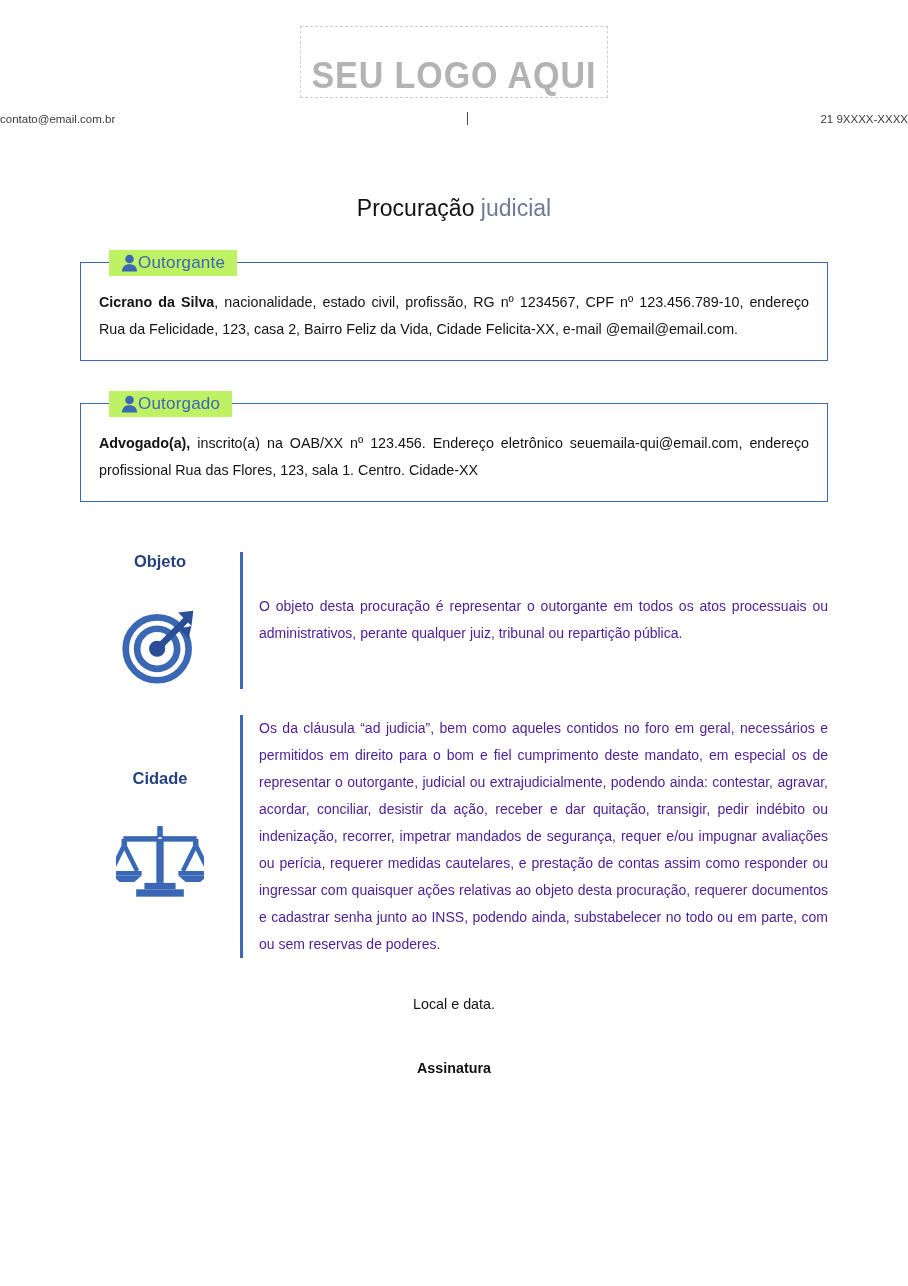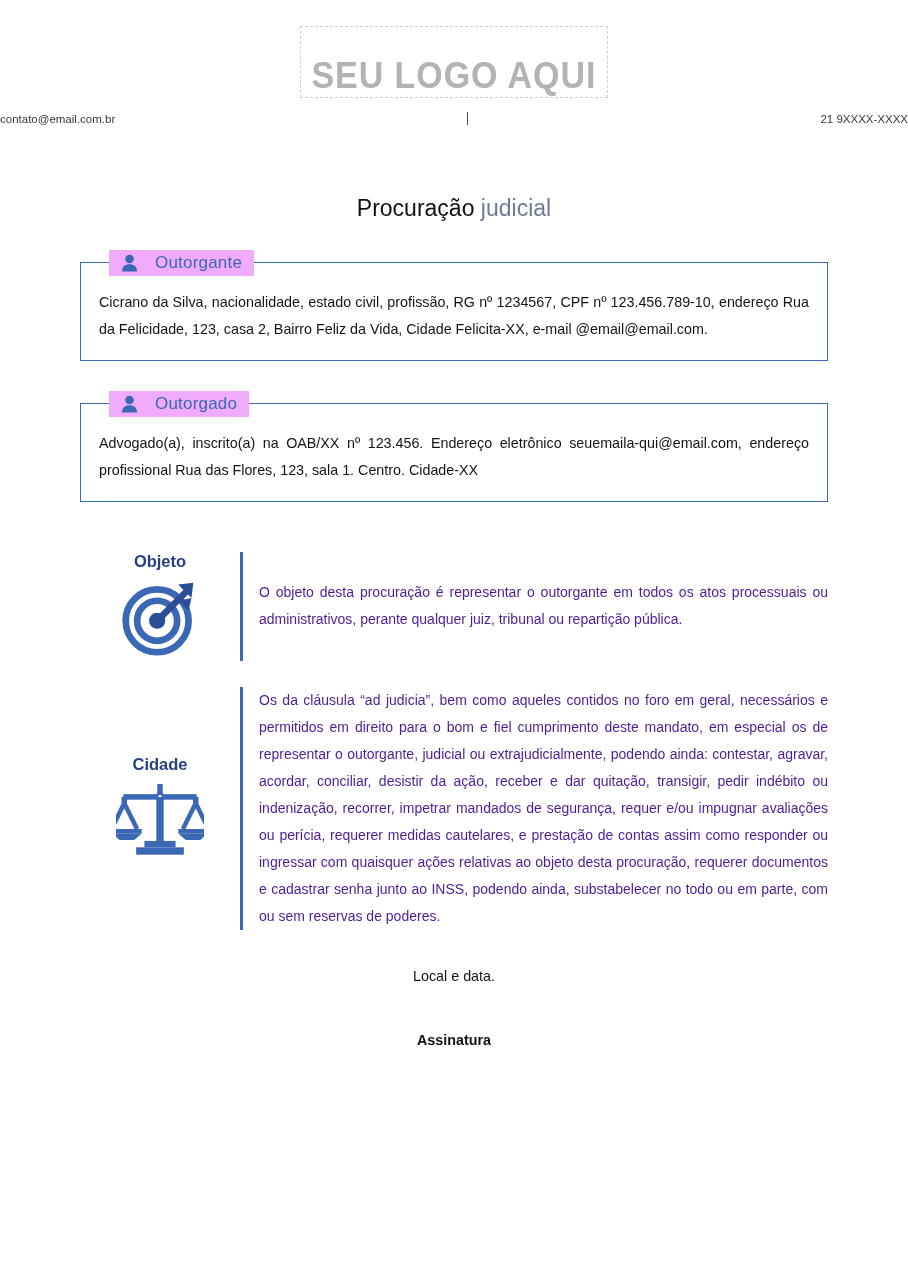--- a/index.html
+++ b/index.html
@@ -79,25 +79,25 @@
     position: relative;
     box-sizing: border-box;
     border: 1.5px solid #3b68b4;
     padding: 26px 18px 16px 18px;
     margin-top: 42px;
   }
   .party-legend {
     position: absolute;
     top: -13px;
     left: 28px;
-    background: #f0abfc;
+    background: #bef264;
     padding: 0 12px;
     display: flex;
     align-items: center;
-    gap: 17px;
+    gap: 0;
     height: 26px;
   }
   .legend-icon {
     display: block;
     width: 17px;
     height: 18px;
   }
   .legend-label {
     font-size: 17px;
     color: #3b68b4;
@@ -105,40 +105,41 @@
     white-space: nowrap;
   }
   .party-body {
     font-size: 14.3px;
     line-height: 1.92;
     color: #141414;
     text-align: justify;
     text-justify: inter-word;
     hyphens: manual;
   }
-  .party-body b { font-weight: normal; }
+  .party-body b { font-weight: bold; }
 
   
   .clause {
     width: 748px;
     margin: 0 auto;
     display: flex;
     align-items: stretch;
   }
   #clause-objeto { margin-top: 50px; }
   #clause-poderes { margin-top: 26px; }
 
   .clause-aside {
     width: 160px;
     flex: 0 0 160px;
     display: flex;
     flex-direction: column;
     align-items: center;
     justify-content: center;
     box-sizing: border-box;
+    gap: 28px;
   }
   .clause-rule {
     width: 3px;
     flex: 0 0 3px;
     background: #3b68b4;
   }
   .clause-title {
     font-size: 16.5px;
     font-weight: bold;
     color: #26427e;

